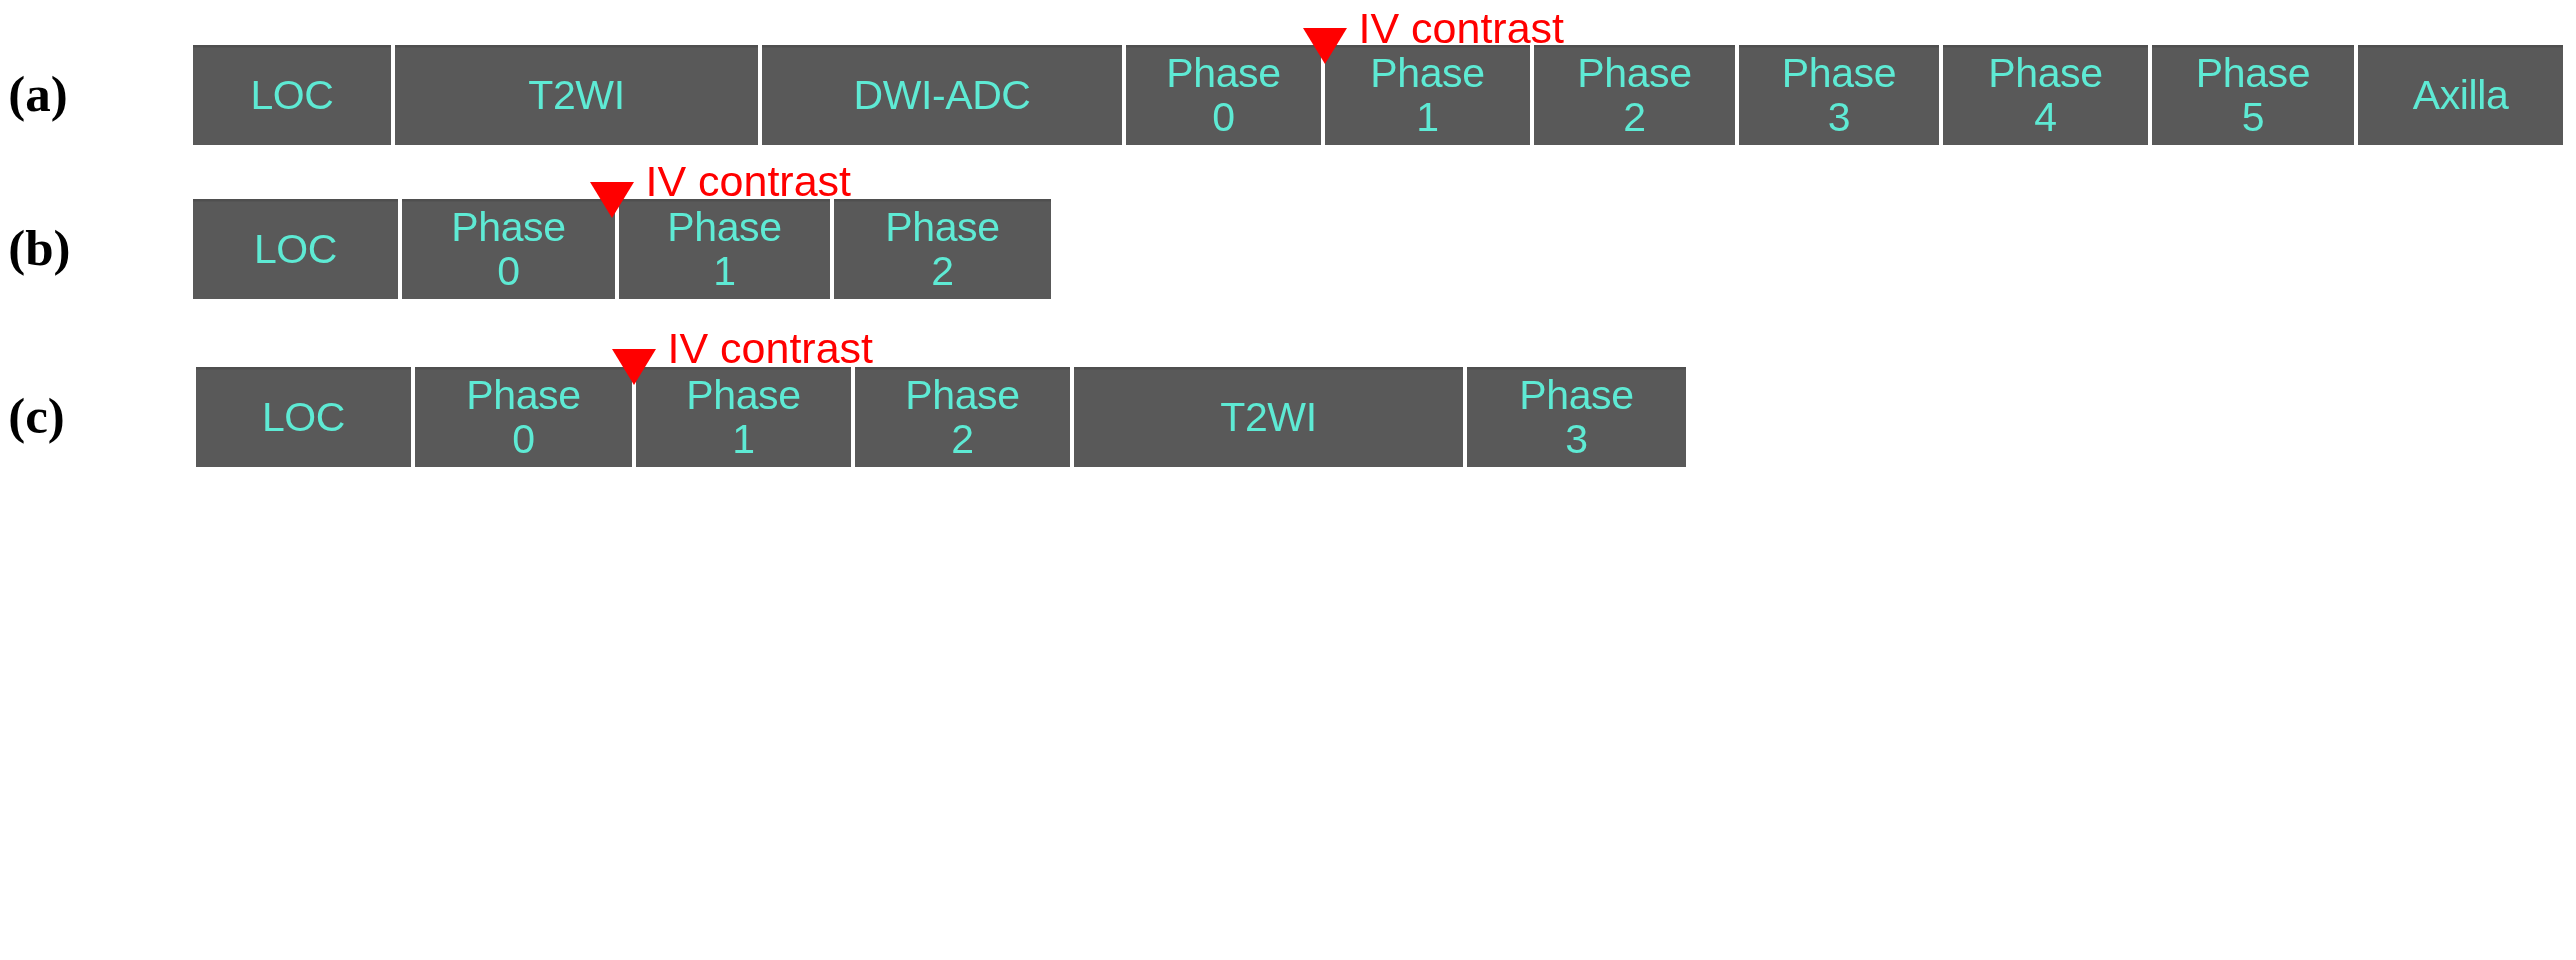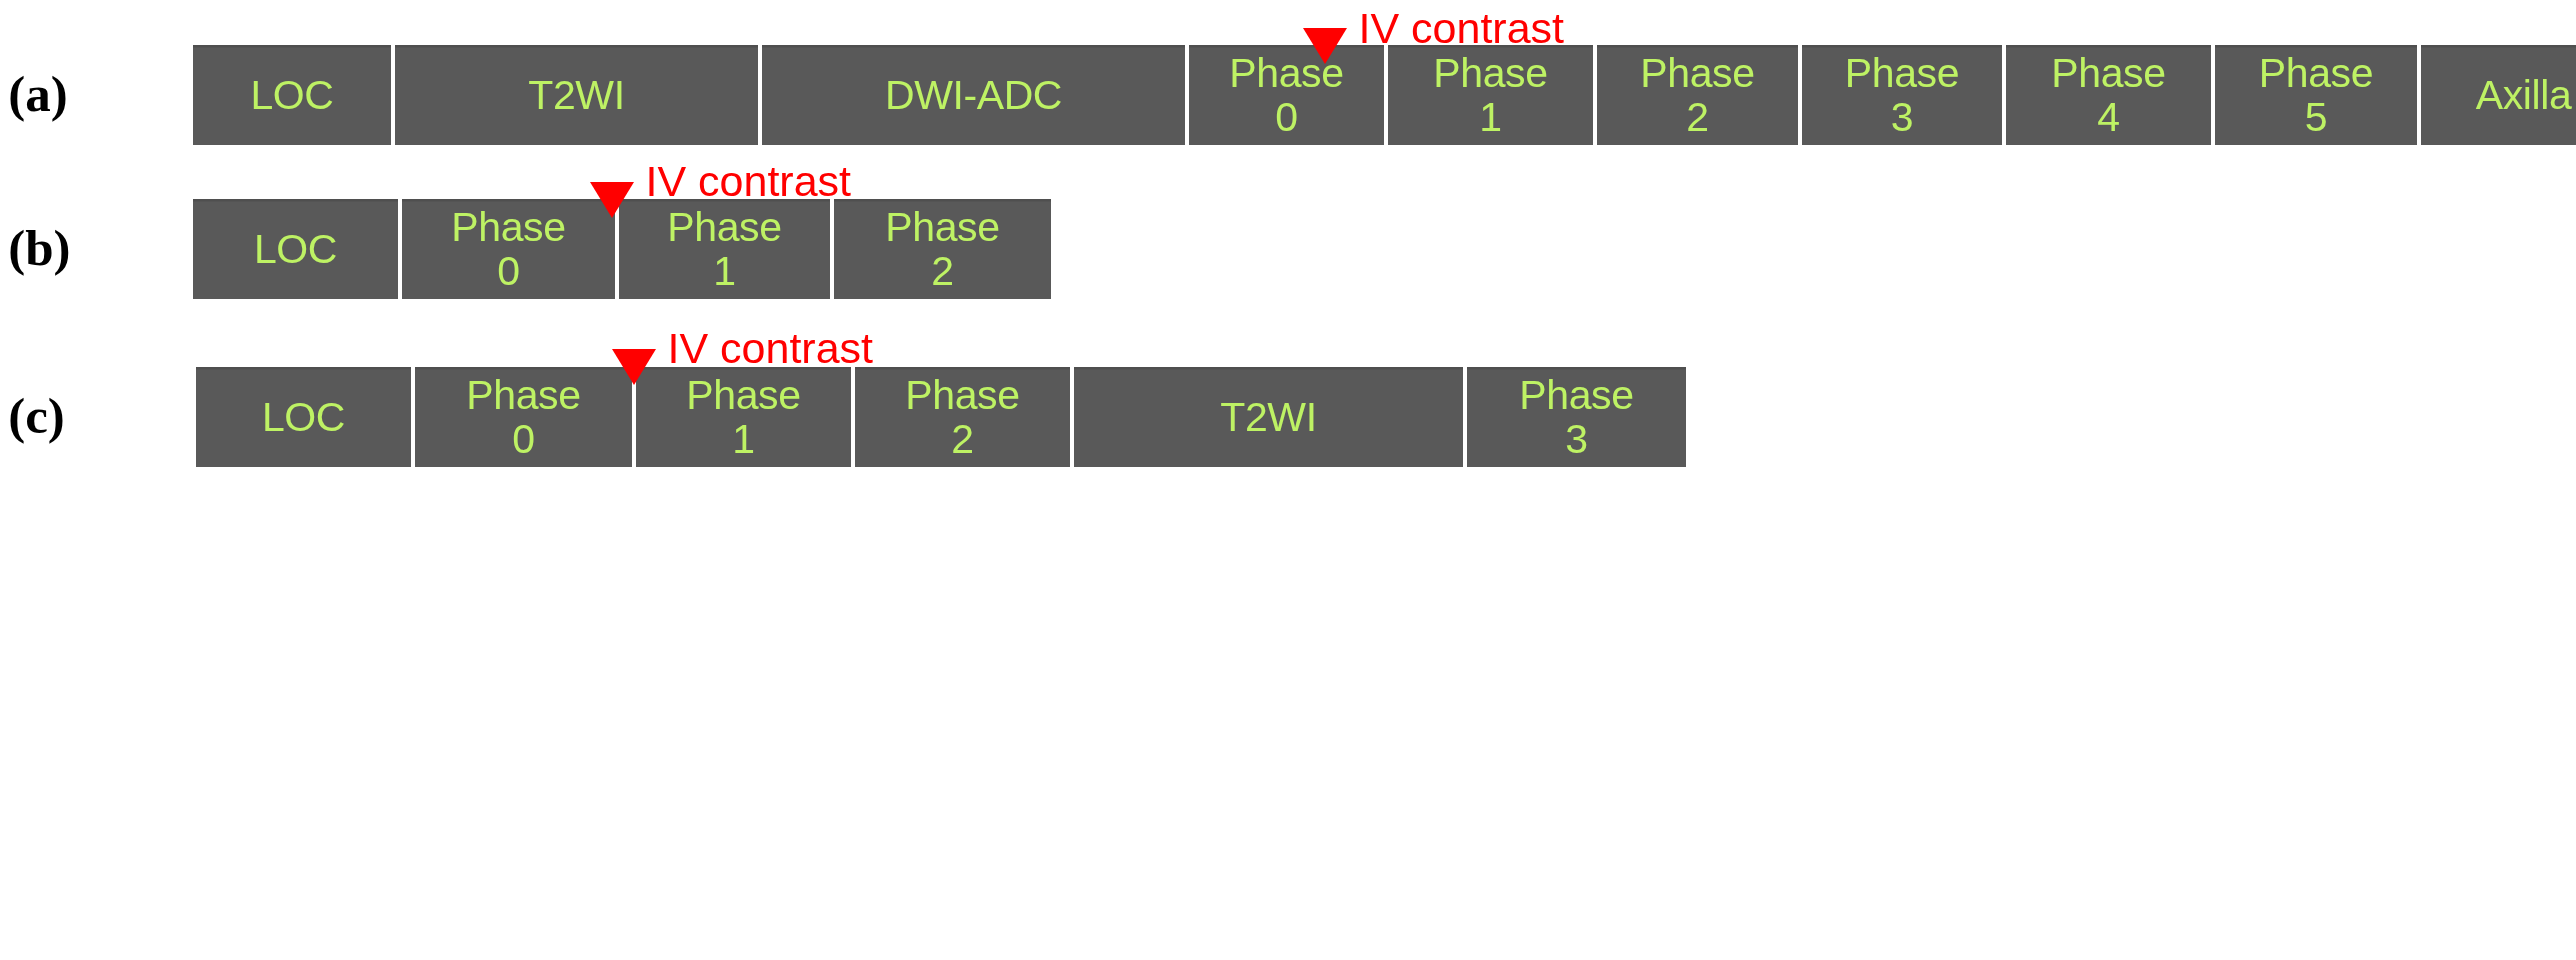--- a/index.html
+++ b/index.html
@@ -38,21 +38,21 @@
   .seq-bar {
     position: absolute;
     display: flex;
     flex-direction: row;
     align-items: stretch;
     background: #ffffff;
     box-sizing: border-box;
   }
   .seq-cell {
     background: #595959;
-    color: #bef264;
+    color: #5eead4;
     display: flex;
     flex-direction: column;
     align-items: center;
     justify-content: center;
     box-sizing: border-box;
     border-right: 4.1px solid #ffffff;
     font-family: "Liberation Sans", sans-serif;
     font-size: 41px;
     line-height: 1.08;
     text-align: center;
@@ -99,21 +99,21 @@
 <div id="canvas" style="background: rgb(255, 255, 255);">
     <div class="seq-row" style="left: 0px; top: 0px; width: 2576px; height: 961px; pointer-events: none;">
       <div class="panel-label" style="left: 8.2px; top: 69px;">(a)</div>
       <div class="seq-bar" style="left: 193px; top: 45px; height: 100px;">
         <div class="seq-cell" style="width: 202px;">
           <span class="cell-line">LOC</span>
         </div>
         <div class="seq-cell" style="width: 367px;">
           <span class="cell-line">T2WI</span>
         </div>
-        <div class="seq-cell" style="width: 427px;">
+        <div class="seq-cell" style="width: 364px;">
           <span class="cell-line">DWI-ADC</span>
         </div>
         <div class="seq-cell" style="width: 199px;">
           <span class="cell-line">Phase</span>
           <span class="cell-line">0</span>
         </div>
         <div class="seq-cell" style="width: 209px;">
           <span class="cell-line">Phase</span>
           <span class="cell-line">1</span>
         </div>

